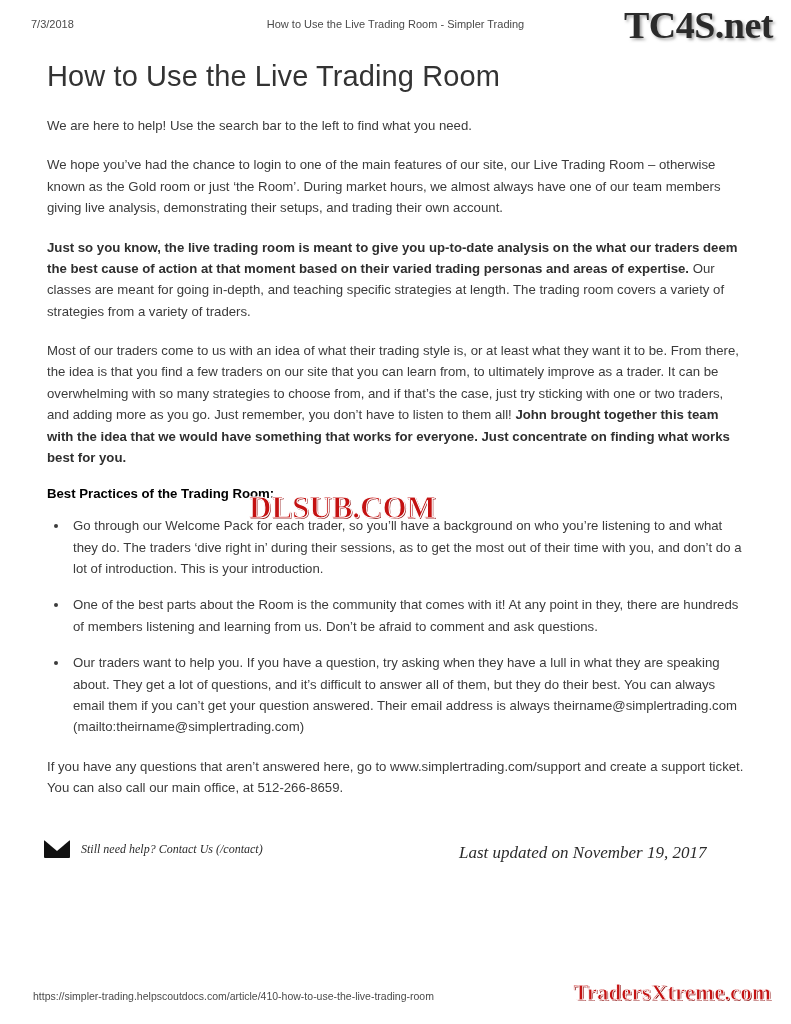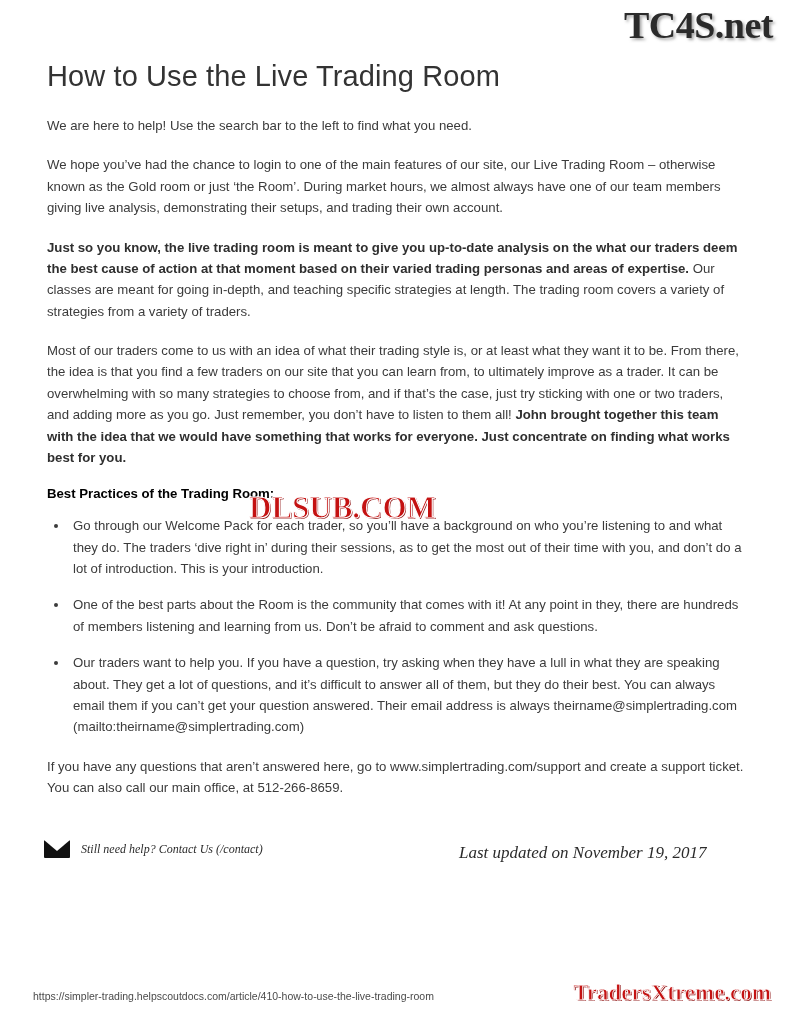--- a/index.html
+++ b/index.html
@@ -178,20 +178,24 @@
     font-size: 10.5px;
     color: #4a4a4a;
     margin-top: 36px;
   }
 </style>
 </head>
 <body>
 
 <div class="page">
 
+  <div class="doc-header">
+    <span class="header-date">7/3/2018</span>
+    <span class="header-title">How to Use the Live Trading Room - Simpler Trading</span>
+  </div>
 
   <div class="wm-tc4s">TC4S.net</div>
 
   <div class="content">
 
     <h1 class="article-title">How to Use the Live Trading Room</h1>
 
     <p class="para">We are here to help! Use the search bar to the left to find what you need.</p>
 
     <p class="para">We hope you’ve had the chance to login to one of the main features of our site, our Live Trading Room – otherwise known as the Gold room or just ‘the Room’. During market hours, we almost always have one of our team members giving live analysis, demonstrating their setups, and trading their own account.</p>

